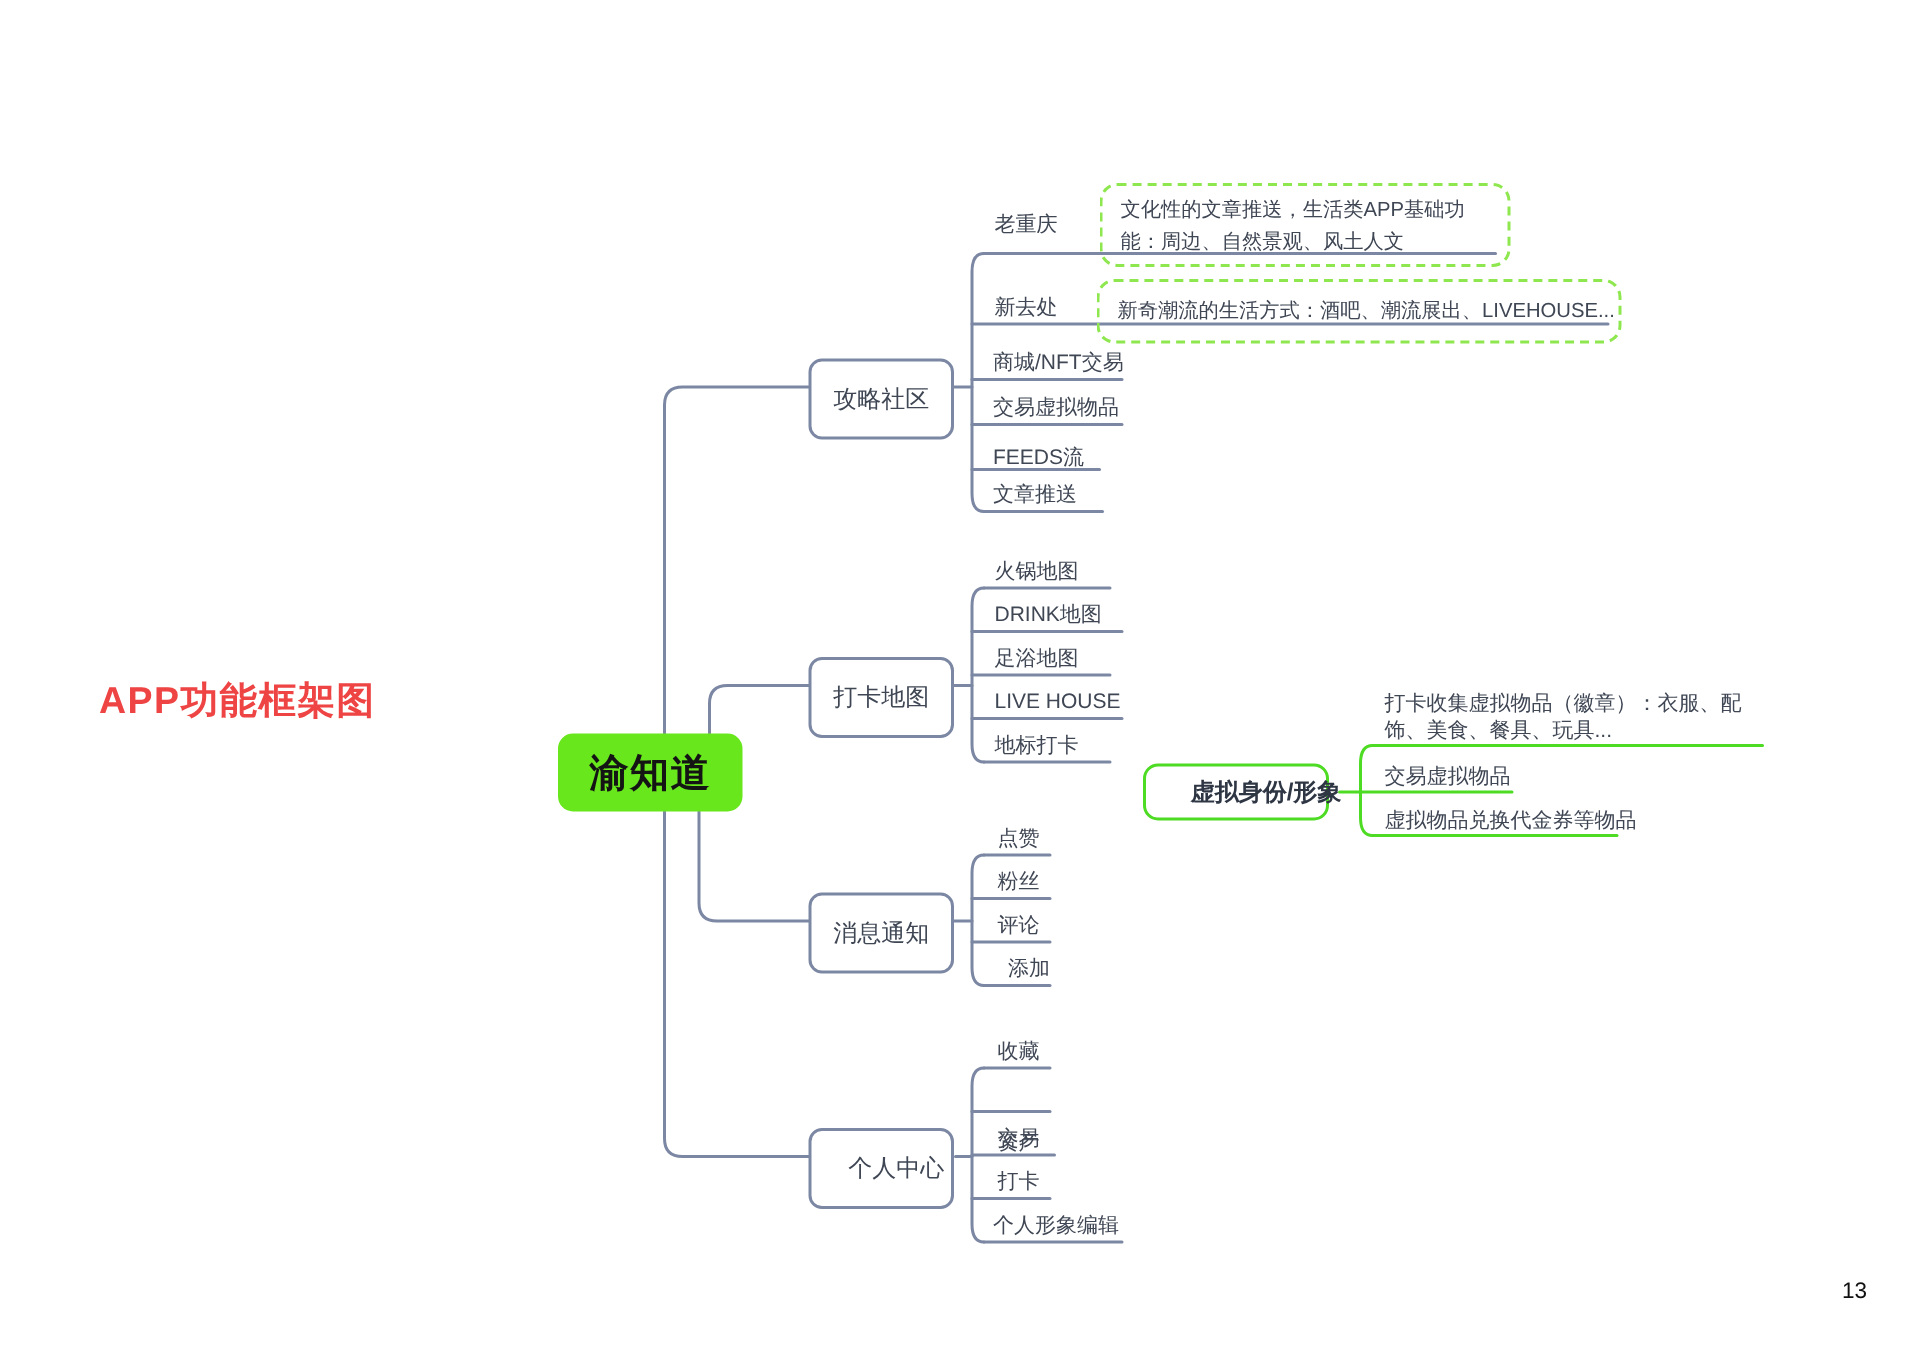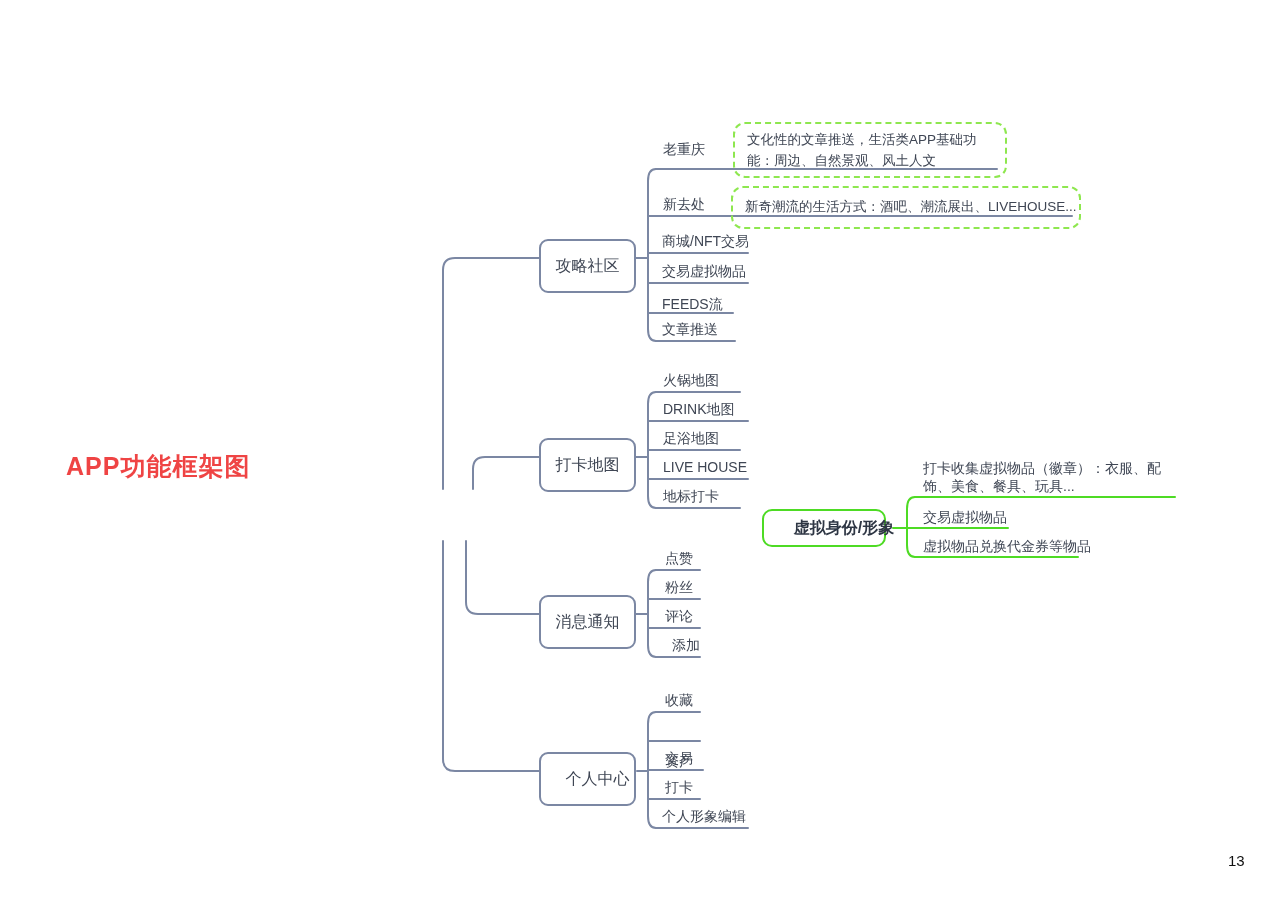--- a/index.html
+++ b/index.html
@@ -94,20 +94,21 @@
       <path d="M893 528 H907"></path>
       <path d="M915 497 Q907 497 907 509 V545 Q907 557 915 557"></path>
       <path d="M915 497 H1175"></path>
       <path d="M907 528 H1008"></path>
       <path d="M915 557 H1078"></path>
     </g>
   </svg>
 
   <div class="abs diagram-title" style="left:66px;top:450px;">APP功能框架图</div>
 
+  <div class="abs root-node" style="left:372px;top:489px;">渝知道</div>
 
   <div class="abs branch-node" style="left:539px;top:239px;">攻略社区</div>
   <div class="abs branch-node" style="left:539px;top:438px;">打卡地图</div>
   <div class="abs branch-node" style="left:539px;top:595px;">消息通知</div>
   <div class="abs branch-node" style="left:539px;top:752px;padding-left:20px;">个人中心</div>
 
   <div class="abs leaf" style="left:663px;top:140px;">老重庆</div>
   <div class="abs leaf" style="left:663px;top:195px;">新去处</div>
   <div class="abs leaf" style="left:662px;top:232px;">商城/NFT交易</div>
   <div class="abs leaf" style="left:662px;top:262px;">交易虚拟物品</div>

